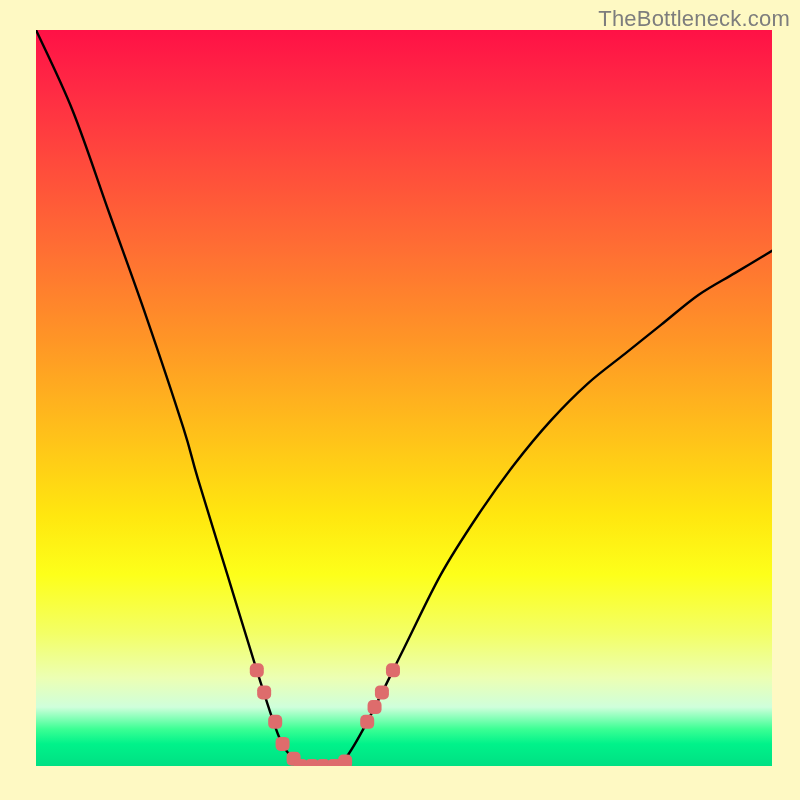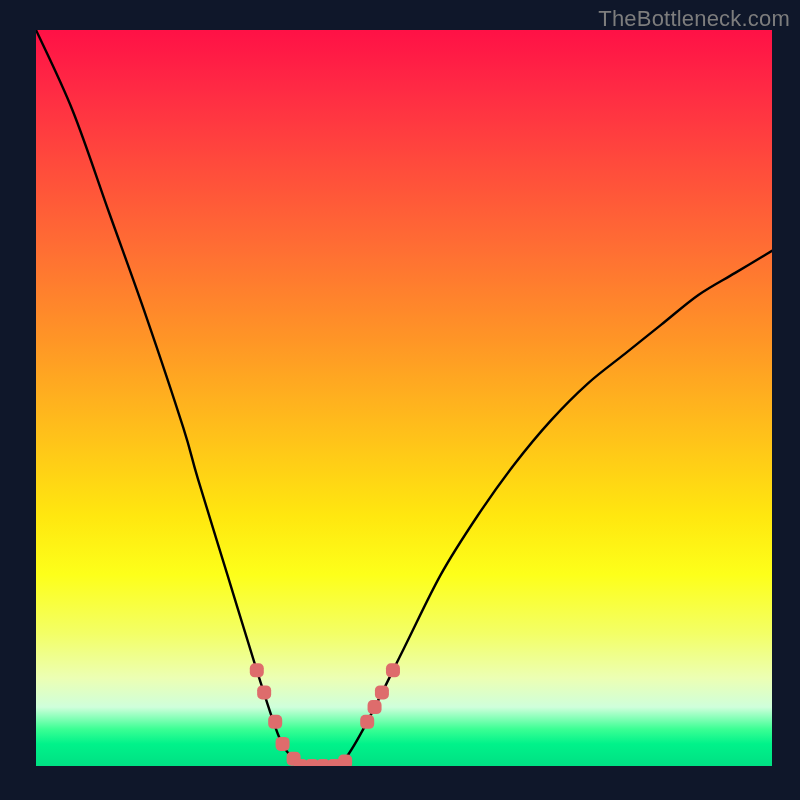--- a/index.html
+++ b/index.html
@@ -8,21 +8,21 @@
     width: 800px;
     height: 800px;
     background: #000;
     overflow: hidden;
     font-family: Arial, Helvetica, sans-serif;
   }
   .stage {
     position: relative;
     width: 800px;
     height: 800px;
-    background: #0f172a;
+    background: #fef9c3;
   }
   .plot {
     position: absolute;
     left: 36px;
     top: 30px;
     width: 736px;
     height: 736px;
   }
   .gradient {
     position: absolute;

